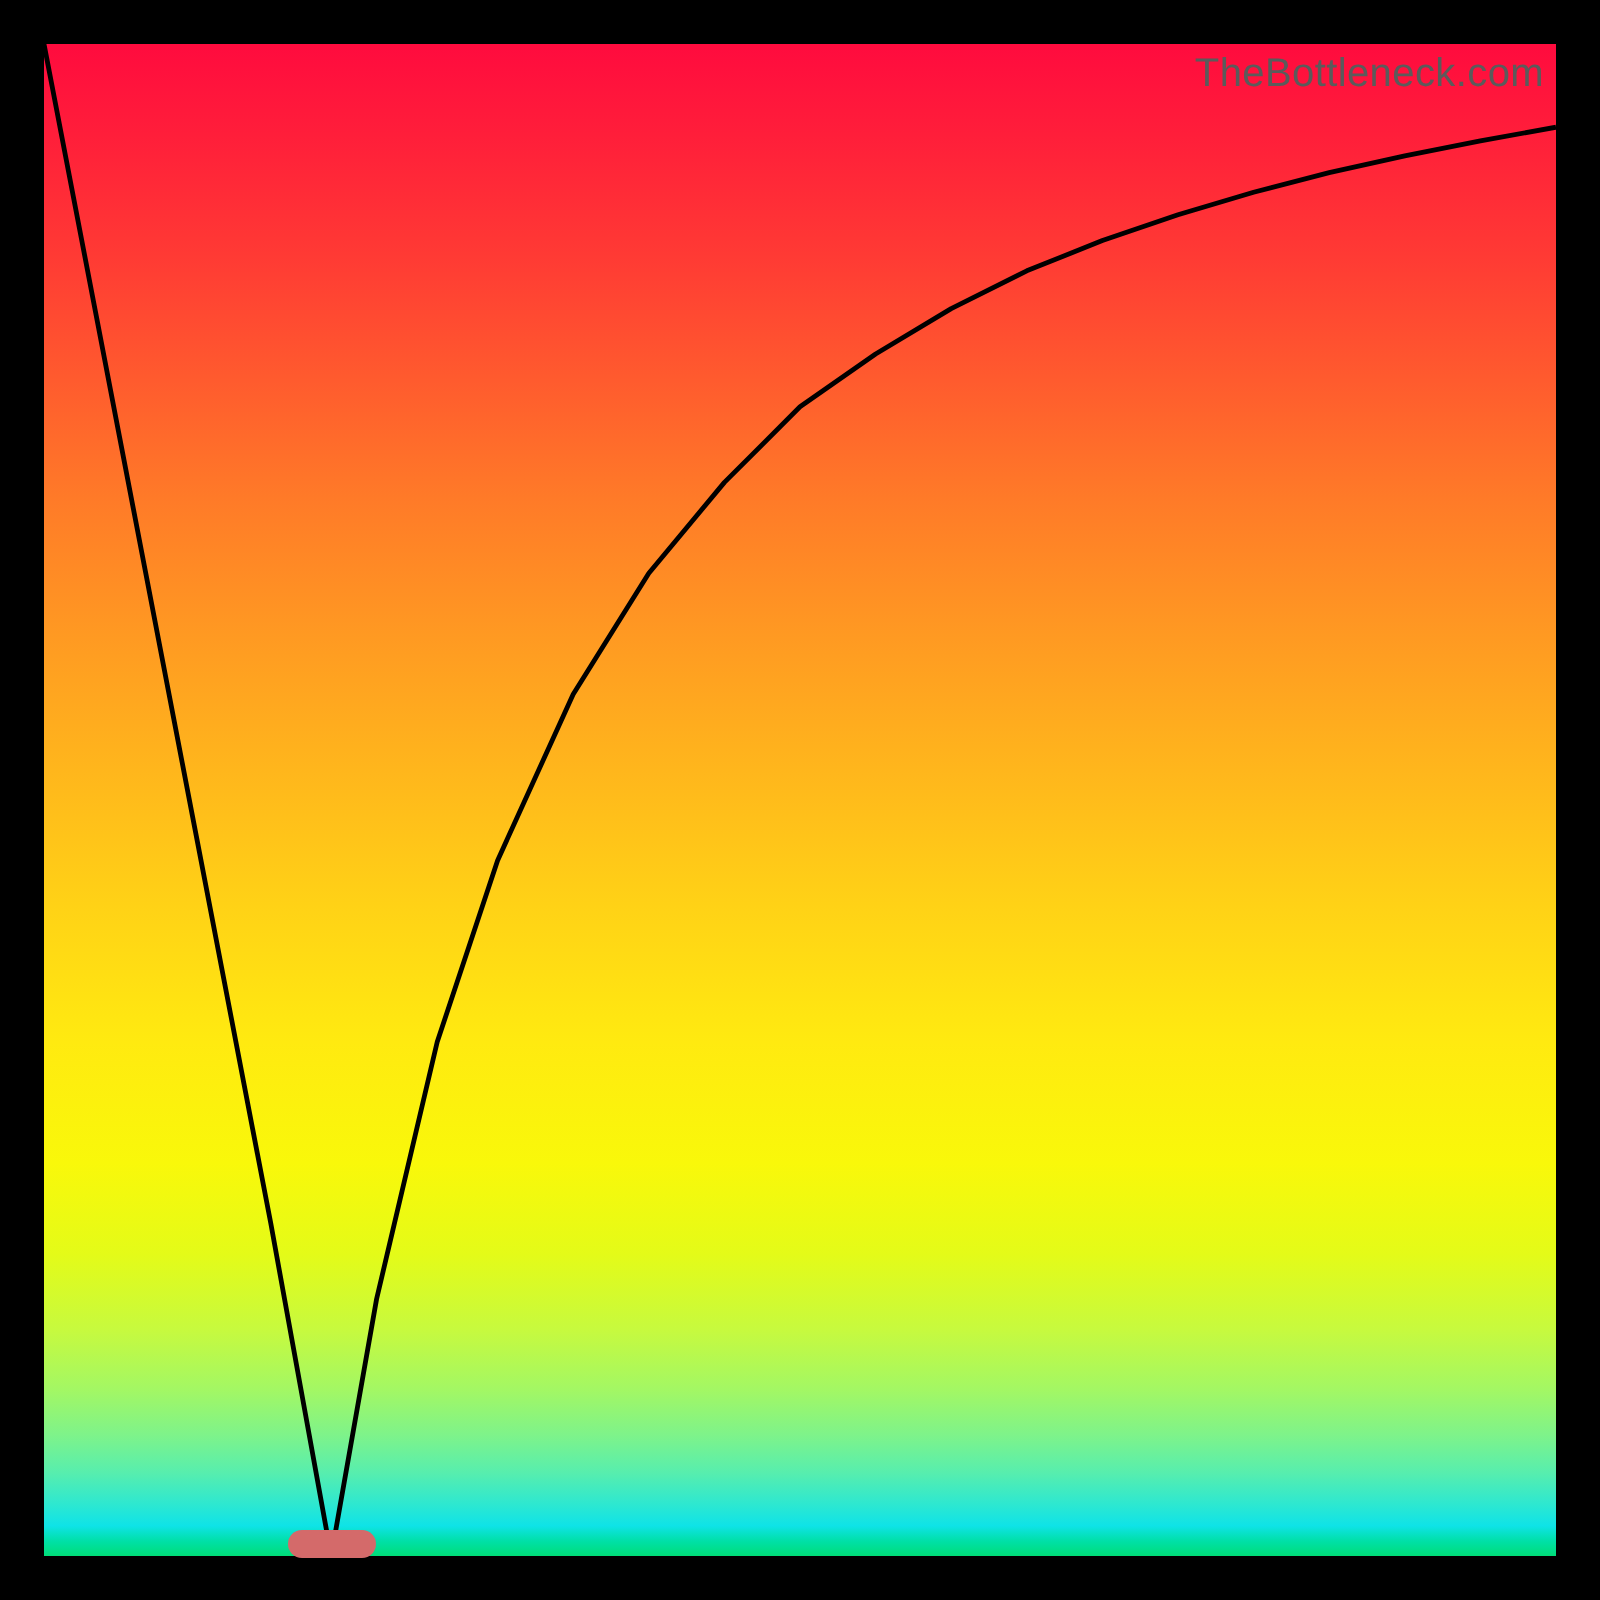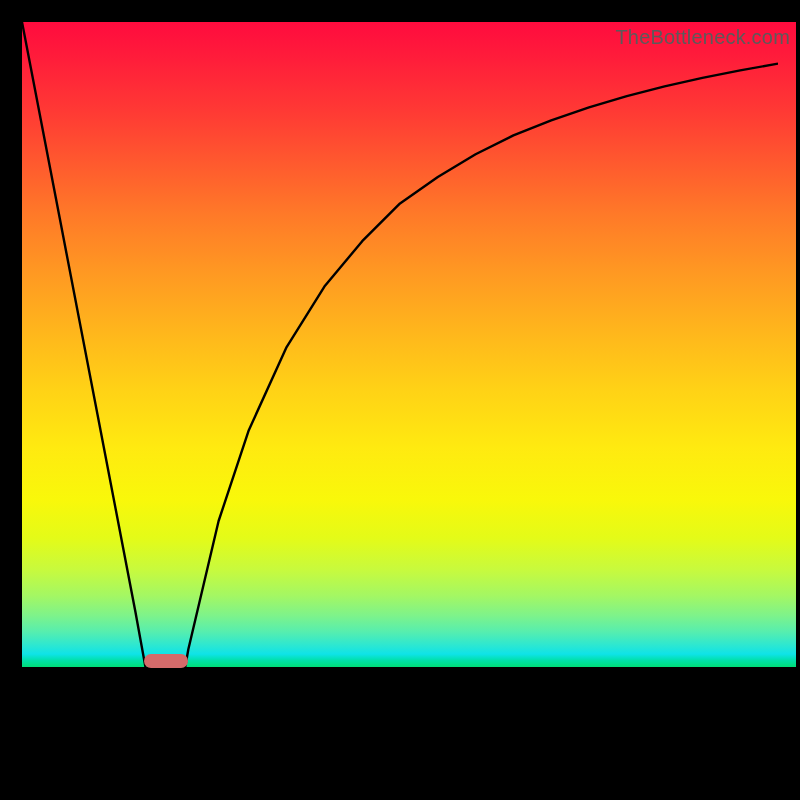--- a/index.html
+++ b/index.html
@@ -15,21 +15,21 @@
     position: relative;
     width: 800px;
     height: 800px;
     background: #000;
   }
   .plot {
     position: absolute;
     left: 22px;
     top: 22px;
     width: 756px;
-    height: 645px;
+    height: 756px;
     background: linear-gradient(to bottom,
       #ff0b3e 0%,
       #ff1e3a 6%,
       #ff3a34 14%,
       #ff5a2e 22%,
       #ff7a28 30%,
       #ff9922 39%,
       #ffb61c 48%,
       #ffd216 57%,
       #ffea10 66%,
@@ -37,21 +37,20 @@
       #e4fb18 80%,
       #c7fa3e 85%,
       #a3f764 89%,
       #7ef38a 92%,
       #57eeae 94.5%,
       #2fe8cf 96.5%,
       #0fe3e7 98%,
       #00e0a8 99%,
       #00dd78 100%
     );
-    padding-left: 18px;
   }
   .watermark {
     position: absolute;
     top: 4px;
     right: 6px;
     color: #5b5b5b;
     font-size: 20px;
     letter-spacing: 0.2px;
     user-select: none;
   }

